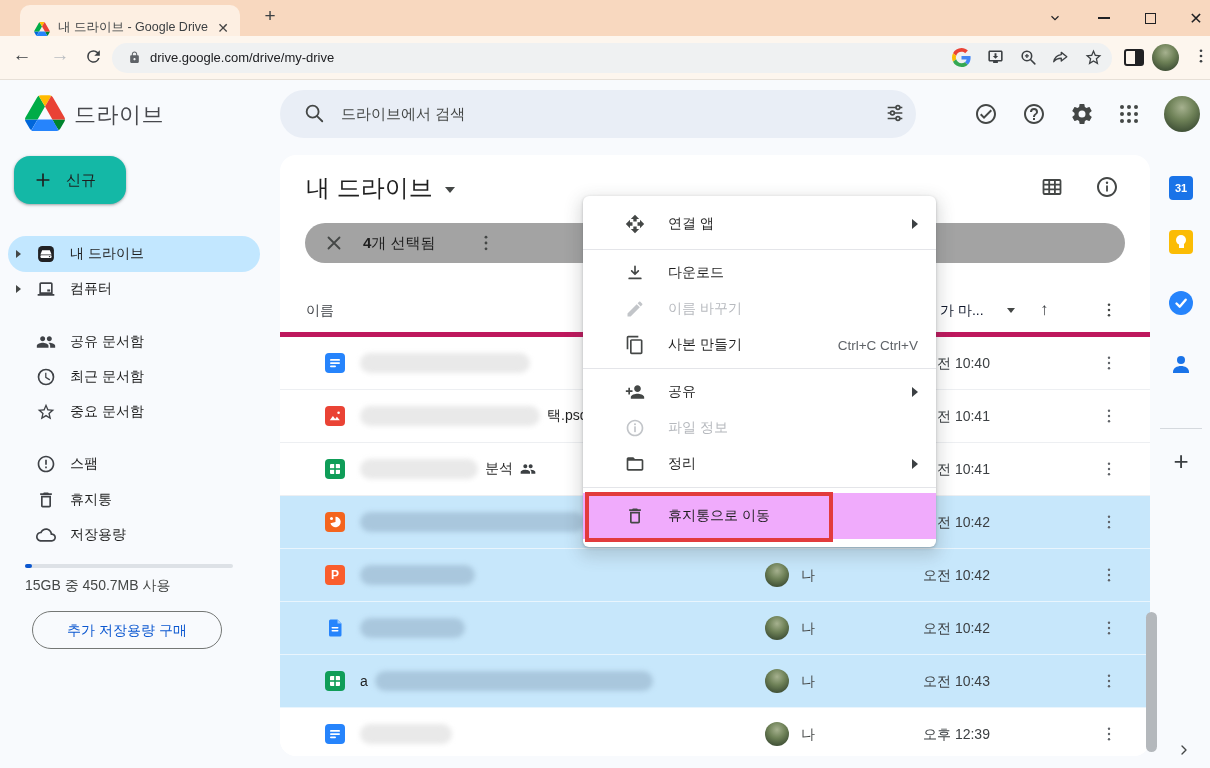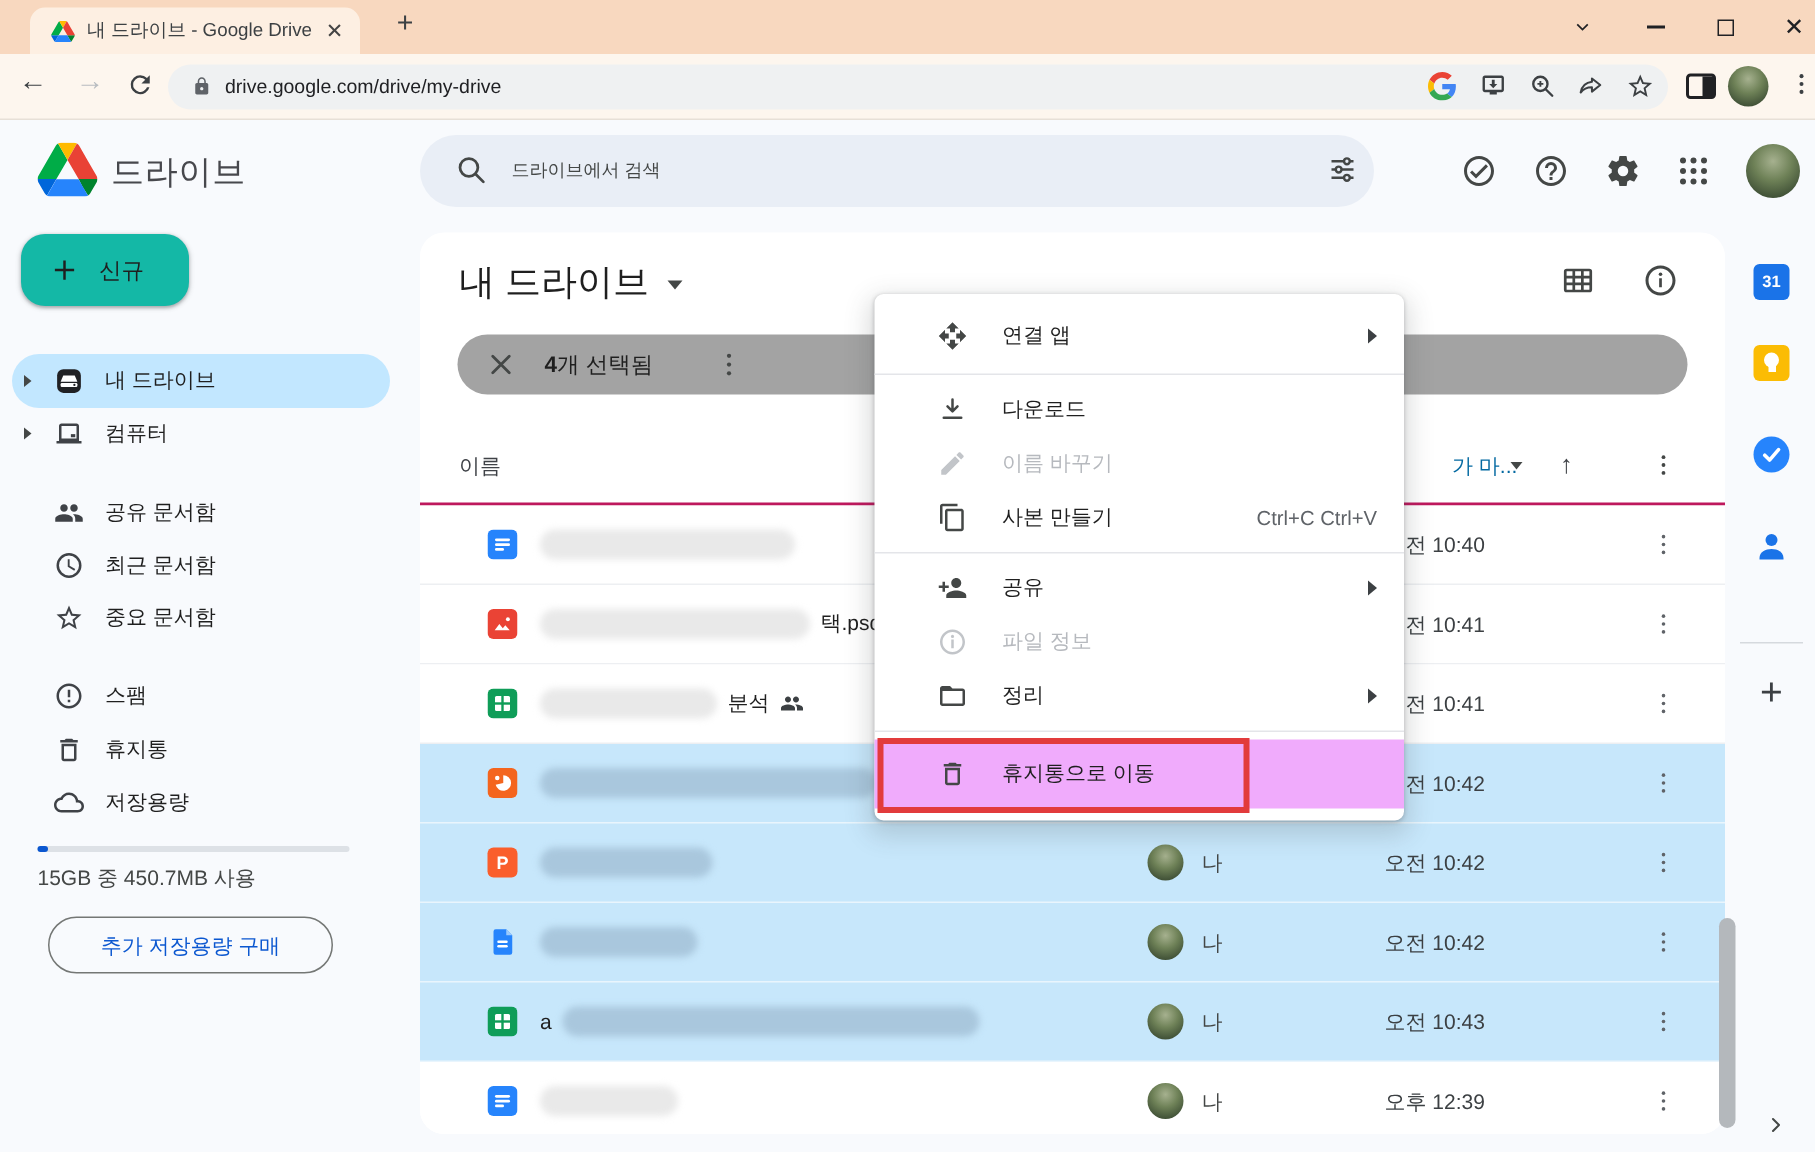--- a/index.html
+++ b/index.html
@@ -4,42 +4,42 @@
 <style>
 *{box-sizing:border-box;margin:0;padding:0}
 body{width:1210px;height:768px;position:relative;overflow:hidden;
   font-family:"Liberation Sans","DejaVu Sans",sans-serif;background:#F8FAFD;color:#1f1f1f}
 .abs{position:absolute}
 svg{display:block}
 
 
 .tabstrip{position:absolute;left:0;top:0;width:1210px;height:36px;background:#F8D8BF}
 .tab{position:absolute;left:20px;top:5px;width:220px;height:31px;background:#FDEFE2;
-  border-radius:10px 10px 0 0;display:flex;align-items:center;padding:0 8px 0 14px}
+  border-radius:10px 10px 0 0;display:flex;align-items:flex-end;padding:0 8px 0 14px}
 .tabtitle{font-size:12.5px;color:#3C4043;margin-left:8px;flex:1;white-space:nowrap;overflow:hidden}
 .tabclose{font-size:14px;color:#444;width:18px;text-align:center;cursor:default}
 .newtab{position:absolute;left:258px;top:5px;font-size:19px;color:#3C4043;width:24px;height:26px;text-align:center}
 .winctl{position:absolute;top:0;height:36px;display:flex;align-items:center;justify-content:center;width:30px;color:#202124}
 .minbar{width:12px;height:2px;background:#202124}
 .maxsq{width:11px;height:11px;border:1.5px solid #202124}
 .wclose{font-size:16px}
 .toolbar{position:absolute;left:0;top:36px;width:1210px;height:44px;background:#FDF6EE;border-bottom:1px solid #E7E0D7}
 .navbtn{position:absolute;top:44px;font-size:19px;width:28px;text-align:center;color:#3C4043}
 .omnibox{position:absolute;left:112px;top:43px;width:1000px;height:30px;border-radius:15px;background:#EFF1F2}
 .url{position:absolute;left:150px;top:50px;font-size:13px;color:#202124}
 .obic{position:absolute}
 .sidepanel{position:absolute;left:1124px;top:49px;width:20px;height:17px;border:2px solid #202124;border-radius:3px}
 .sidepanel::after{content:"";position:absolute;right:0;top:0;bottom:0;width:45%;background:#202124}
 .avatarph{border-radius:50%;background:radial-gradient(circle at 50% 32%,#A6B18F 0%,#6E8157 42%,#46573B 75%,#2E3B27 100%)}
 .bavatar{position:absolute;left:1152px;top:44px;width:27px;height:27px}
 
 
 .dname{position:absolute;left:74px;top:100px;font-size:22px;color:#47484D;letter-spacing:.5px}
 .search{position:absolute;left:280px;top:90px;width:636px;height:48px;border-radius:24px;background:#E9EEF6}
-.srchtxt{position:absolute;left:341px;top:105px;font-size:12px;color:#444746}
+.srchtxt{position:absolute;left:341px;top:105px;font-size:15px;color:#444746}
 .hic{position:absolute;color:#444746}
 .havatar{position:absolute;left:1164px;top:96px;width:36px;height:36px}
 
 
 .newbtn{position:absolute;left:14px;top:156px;width:112px;height:48px;border-radius:16px;background:#14b8a6;
   box-shadow:0 1px 2px rgba(60,64,67,.3),0 1px 3px 1px rgba(60,64,67,.15);display:flex;align-items:center;padding-left:18px;gap:12px}
 .newlbl{font-size:15px;color:#1F1F1F}
 .sitem{position:absolute;left:8px;width:252px;height:36px;border-radius:18px;display:flex;align-items:center}
 .sitem.sel{background:#C2E7FF}
 .scaret{width:0;height:0;border-left:5px solid #444746;border-top:4px solid transparent;border-bottom:4px solid transparent;margin-left:8px}
@@ -54,23 +54,23 @@
 
 .main{position:absolute;left:280px;top:155px;width:870px;height:601px;background:#fff;border-radius:16px;overflow:hidden}
 .mtitle{position:absolute;left:26px;top:17px;font-size:24px;color:#1F1F1F;display:flex;align-items:center;gap:12px}
 .dncaret{width:0;height:0;border-top:6px solid #444746;border-left:5px solid transparent;border-right:5px solid transparent;margin-top:4px}
 .topic{position:absolute;top:20px;color:#444746}
 .selbar{position:absolute;left:25px;top:68px;width:820px;height:40px;border-radius:20px;background:#a3a3a3;display:flex;align-items:center}
 .selx{margin-left:18px;color:#444746}
 .seltxt{margin-left:18px;font-size:15px;color:#1F1F1F}
 .seltxt b{font-weight:bold}
 .selkebab{margin-left:40px;color:#444746}
-.cols{position:absolute;left:0;top:128px;width:870px;height:54px;border-bottom:2px solid #be185d}
+.cols{position:absolute;left:0;top:128px;width:870px;height:54px;border-bottom:5px solid #be185d}
 .colname{position:absolute;left:26px;line-height:54px;font-size:14px;color:#3F4247}
-.colmod{position:absolute;left:688px;line-height:54px;font-size:14px;color:#0369a1}
+.colmod{position:absolute;left:660px;line-height:54px;font-size:14px;color:#0f172a}
 .sortcaret{position:absolute;left:727px;top:25px;width:0;height:0;border-top:5px solid #444746;border-left:4.5px solid transparent;border-right:4.5px solid transparent}
 .uparrow{position:absolute;left:760px;line-height:54px;font-size:17px;color:#3F4247}
 .colkebab{position:absolute;left:820px;top:18px;color:#444746}
 .rows{position:absolute;left:0;top:182px;width:870px}
 .row{position:relative;height:53px;border-bottom:1px solid #EDEFF2;background:#fff}
 .row.sel{background:#C7E7FB;border-bottom:1px solid rgba(255,255,255,.6)}
 .fi{position:absolute;left:45px;top:16px;width:20px;height:20px}
 .fi.ppt{background:#FA5E2C;border-radius:4px;color:#fff;font-size:12px;font-weight:bold;text-align:center;line-height:20px}
 .name{position:absolute;left:80px;top:16px;height:20px;display:flex;align-items:center;gap:7px}
 .blob{height:20px;border-radius:10px;background:#E9E9E9;filter:blur(2.5px)}

